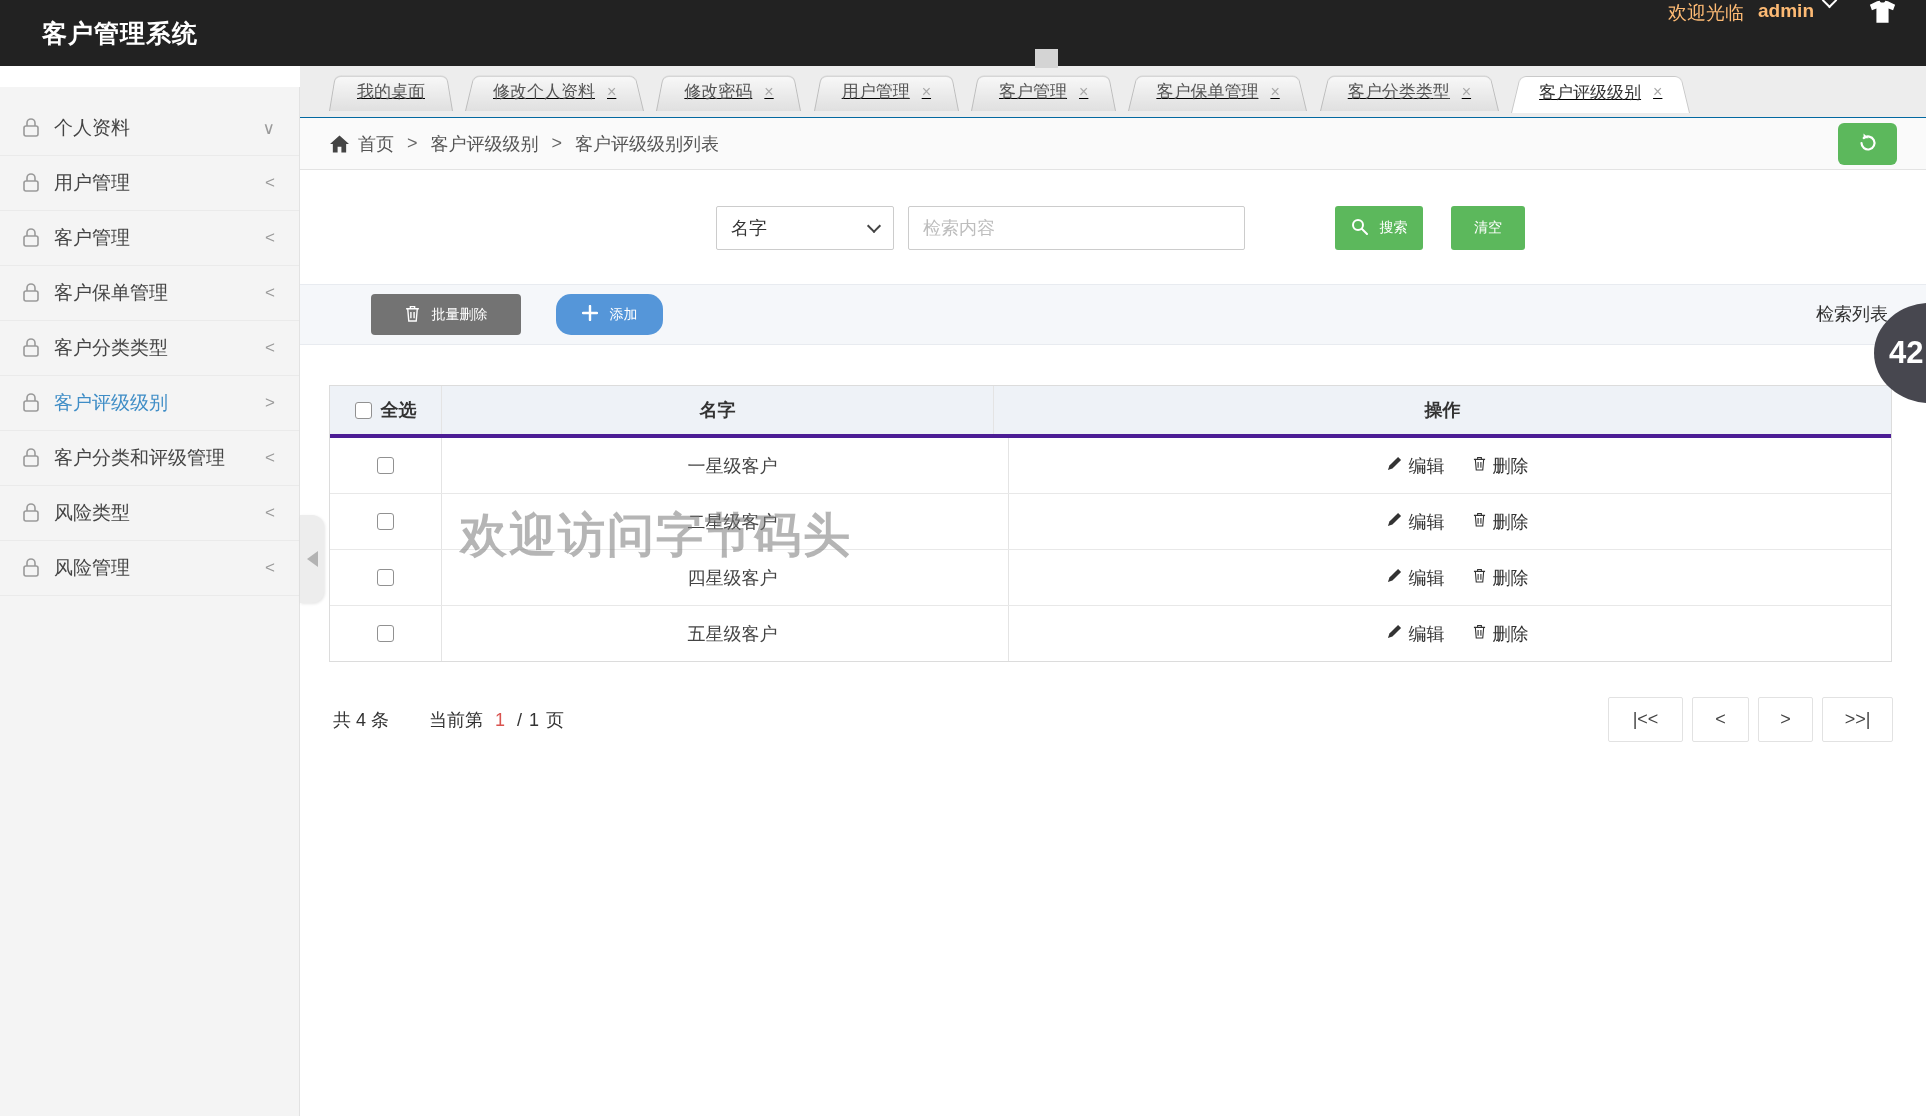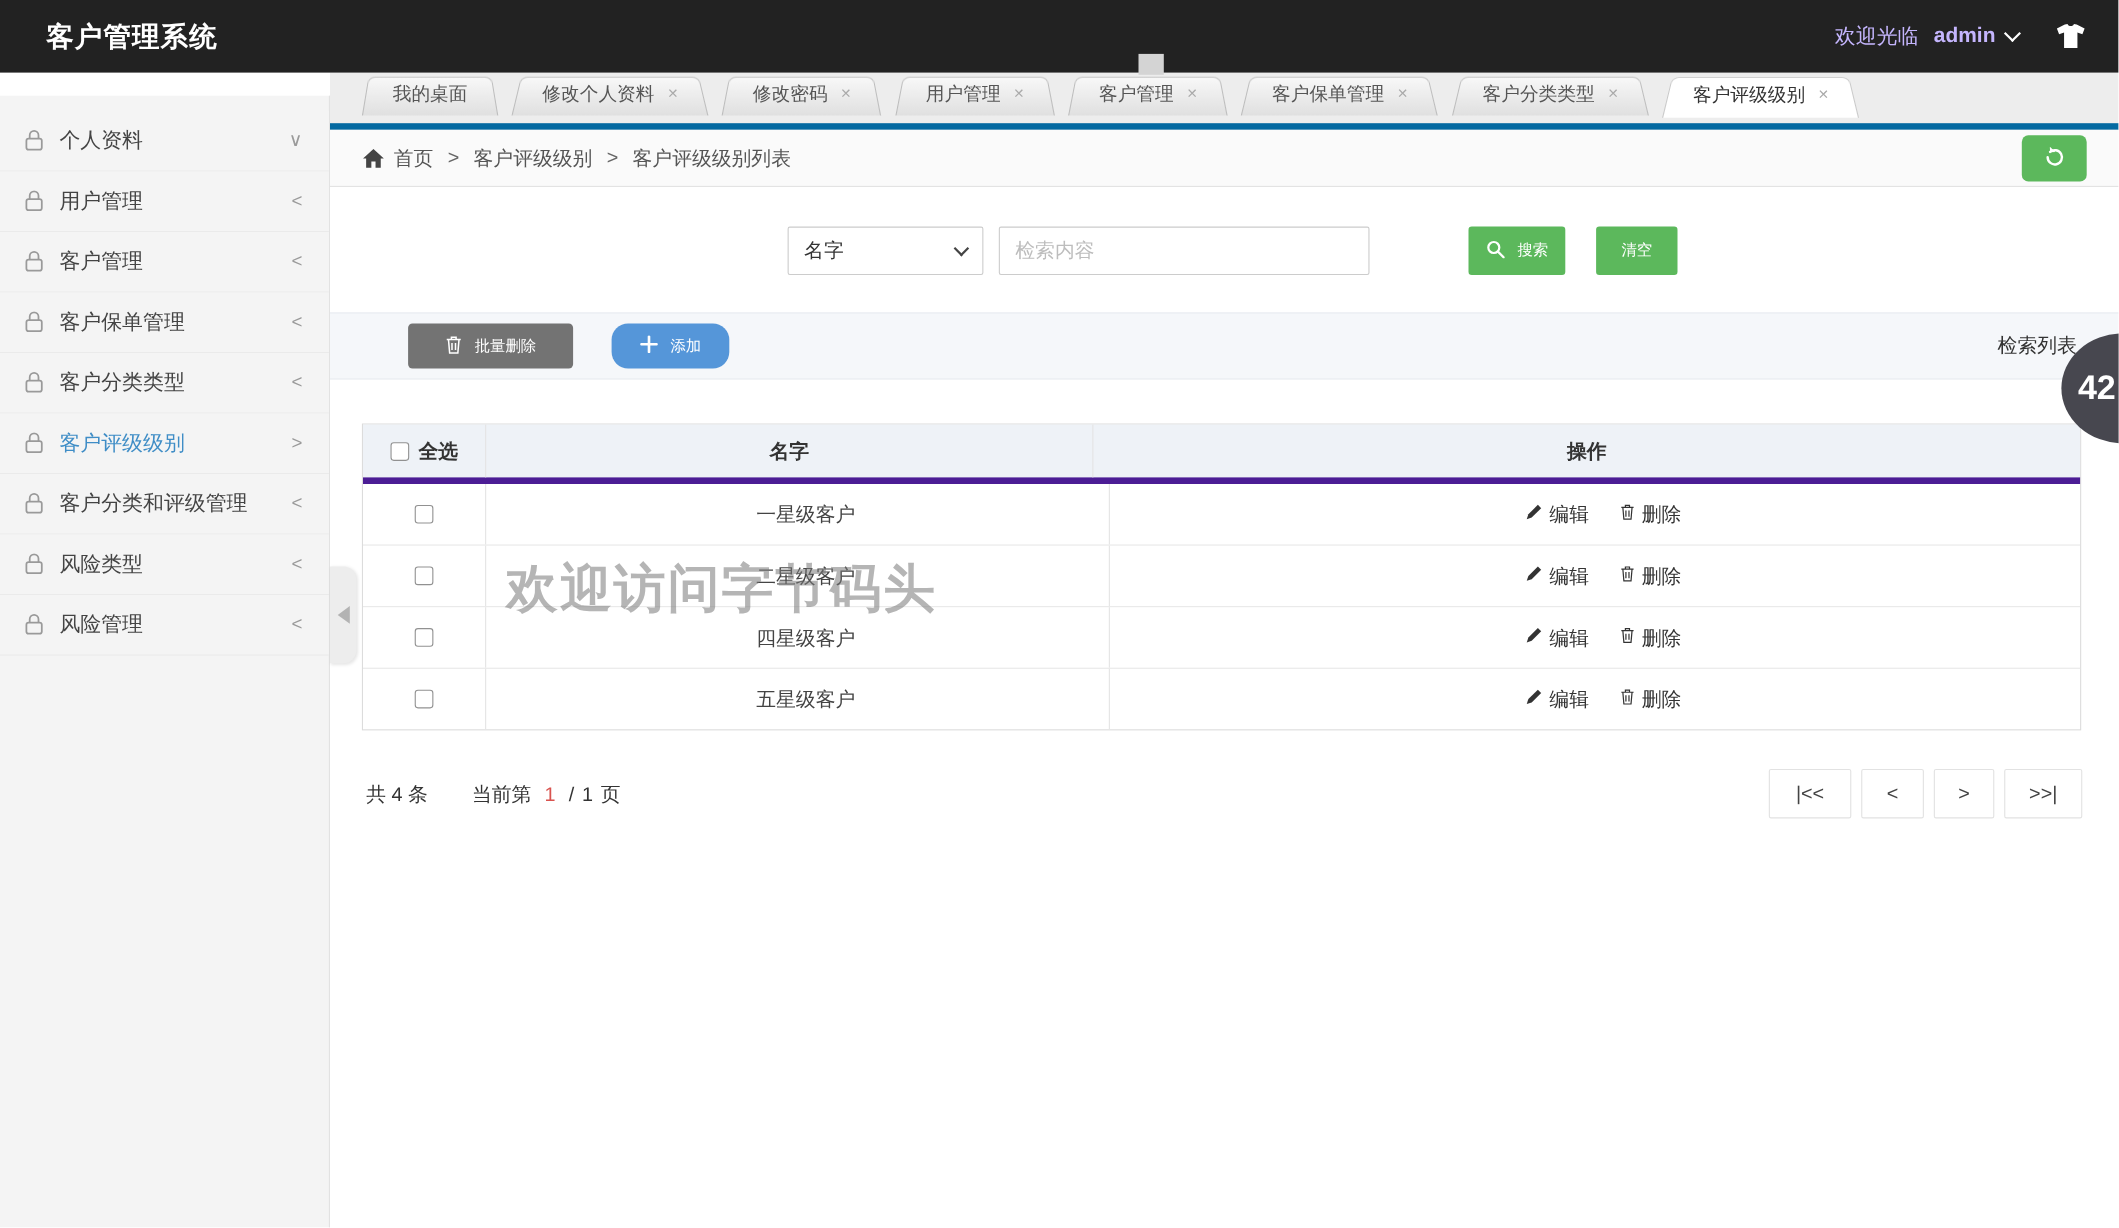--- a/index.html
+++ b/index.html
@@ -3,38 +3,38 @@
 <meta charset="utf-8">
 <style>
   html,body{margin:0;padding:0;}
   body{
     width:1926px;height:1116px;position:relative;overflow:hidden;
     font-family:"Liberation Sans","DejaVu Sans",sans-serif;background:#fff;
   }
   
   .header{position:absolute;top:0;left:0;width:100%;height:66px;background:#222222;display:flex;align-items:center;z-index:10;}
   .brand{color:#fff;font-size:25px;font-weight:bold;margin-left:42px;letter-spacing:1px;}
-  .header-right{position:absolute;right:30px;top:0;height:66px;display:flex;align-items:center;color:#c4b5fd;font-size:19px;}
+  .header-right{position:absolute;right:30px;top:0;height:66px;display:flex;align-items:flex-start;color:#fdba74;font-size:19px;}
   .welcome{margin-right:14px;}
   .username{font-weight:bold;margin-right:10px;}
   .chev-down{width:9px;height:9px;border-right:2px solid #fff;border-bottom:2px solid #fff;transform:rotate(45deg);margin-top:-5px;}
   .shirt{margin-left:34px;display:flex;align-items:center;cursor:pointer;}
   
   .sidebar{position:absolute;top:66px;left:0;width:300px;bottom:0;background:#f4f4f4;border-right:1px solid #e2e2e2;padding-top:14px;box-sizing:border-box;z-index:5;margin-top:21px;}
   .side-item{height:54px;display:flex;align-items:center;padding:0 24px 0 21px;border-bottom:1px solid #eaeaea;color:#444;font-size:19px;cursor:pointer;background:#f4f4f4;}
   .side-item .lock{margin-right:13px;flex:0 0 auto;display:flex;}
   .side-label{flex:1;}
   .side-arrow{color:#9a9a9a;font-size:17px;}
   .side-item.active .side-label{color:#3f8dc6;}
   .collapse-handle{position:absolute;left:300px;top:515px;width:24px;height:88px;background:#ededed;border-radius:0 12px 12px 0;display:flex;align-items:center;justify-content:center;z-index:6;box-shadow:1px 1px 3px rgba(0,0,0,0.10);cursor:pointer;}
   .collapse-tri{width:0;height:0;border-top:8px solid transparent;border-bottom:8px solid transparent;border-right:11px solid #b3b3b3;}
   
   .main{position:absolute;left:300px;top:66px;right:0;bottom:0;background:#fff;}
   
-  .tabstrip{height:52px;background:#ededed;border-bottom:6px solid #0369a1;display:flex;align-items:flex-start;padding-left:29px;box-sizing:border-box;}
+  .tabstrip{height:52px;background:#ededed;border-bottom:1px solid #0369a1;display:flex;align-items:center;padding-left:29px;box-sizing:border-box;text-decoration:underline;}
   .tab{position:relative;height:39px;display:flex;align-items:center;padding:0 28px;margin-right:12px;font-size:17px;color:#555;cursor:pointer;white-space:nowrap;}
   .tab::before{content:"";position:absolute;inset:0;background:linear-gradient(#f8f8f8,#e0e0e0);border:1px solid #bdbdbd;border-bottom:none;border-radius:7px 7px 0 0;transform:perspective(9px) rotateX(1.4deg);transform-origin:50% 100%;z-index:0;}
   .tab>span{position:relative;z-index:1;}
   .tab.active{height:41px;margin-bottom:-1px;color:#333;}
   .tab.active::before{background:#fff;border-color:#c9c9c9;}
   .tab-close{margin-left:12px;color:#aaa;font-size:16px;}
   
   .crumb-row{position:relative;height:52px;background:#fafafa;border-bottom:1px solid #e3e3e3;display:flex;align-items:center;padding-left:30px;font-size:18px;color:#555;box-sizing:border-box;}
   .home-icon{display:flex;margin-right:9px;}
   .crumb-sep{margin:0 13px;color:#666;}
@@ -48,21 +48,21 @@
   .btn{display:flex;align-items:center;justify-content:center;border:none;border-radius:3px;color:#fff;font-size:14px;cursor:pointer;gap:12px;margin-left:33px;}
   .btn-search{position:absolute;left:1002px;width:88px;height:44px;background:#5cb85c;}
   .btn-clear{position:absolute;left:1118px;width:74px;height:44px;background:#5cb85c;text-align:right;}
   
   .action-band{position:relative;height:59px;margin-top:34px;background:#f5f7fa;border-top:1px solid #e8ebf0;border-bottom:1px solid #e8ebf0;box-sizing:content-box;}
   .btn-bulk{position:absolute;left:38px;top:9px;width:150px;height:41px;background:#737373;border-radius:4px;}
   .btn-add{position:absolute;left:223px;top:9px;width:107px;height:41px;background:#5596d9;border-radius:15px;}
   .list-label{position:absolute;right:38px;top:0;line-height:59px;font-size:18px;color:#333;}
   
   .table{margin:40px 0 0 29px;width:1563px;border:1px solid #dcdcdc;box-sizing:border-box;background:#fff;}
-  .t-head{display:flex;height:48px;background:#eef2f7;border-bottom:6px solid #4c1d95;font-size:18px;font-weight:bold;color:#333;}
+  .t-head{display:flex;height:48px;background:#eef2f7;border-bottom:4px solid #4c1d95;font-size:18px;font-weight:bold;color:#333;}
   .t-row{display:flex;height:55px;border-bottom:1px solid #e8e8e8;font-size:18px;color:#444;gap:15px;}
   .t-row:last-child{border-bottom:none;}
   .cell{display:flex;align-items:center;justify-content:center;box-sizing:border-box;}
   .c1{width:112px;border-right:1px solid #e4e4e4;gap:9px;}
   .c2{width:552px;border-right:1px solid #e4e4e4;}
   .c3{flex:1;gap:28px;}
   .cb{appearance:none;-webkit-appearance:none;width:17px;height:17px;border:1px solid #919191;border-radius:3px;background:#fff;margin:0;cursor:pointer;}
   .op{display:flex;align-items:center;gap:7px;color:#333;cursor:pointer;}
   
   .pg-row{position:relative;height:45px;margin-top:35px;padding-left:33px;font-size:18px;color:#333;display:flex;align-items:center;box-sizing:border-box;}

